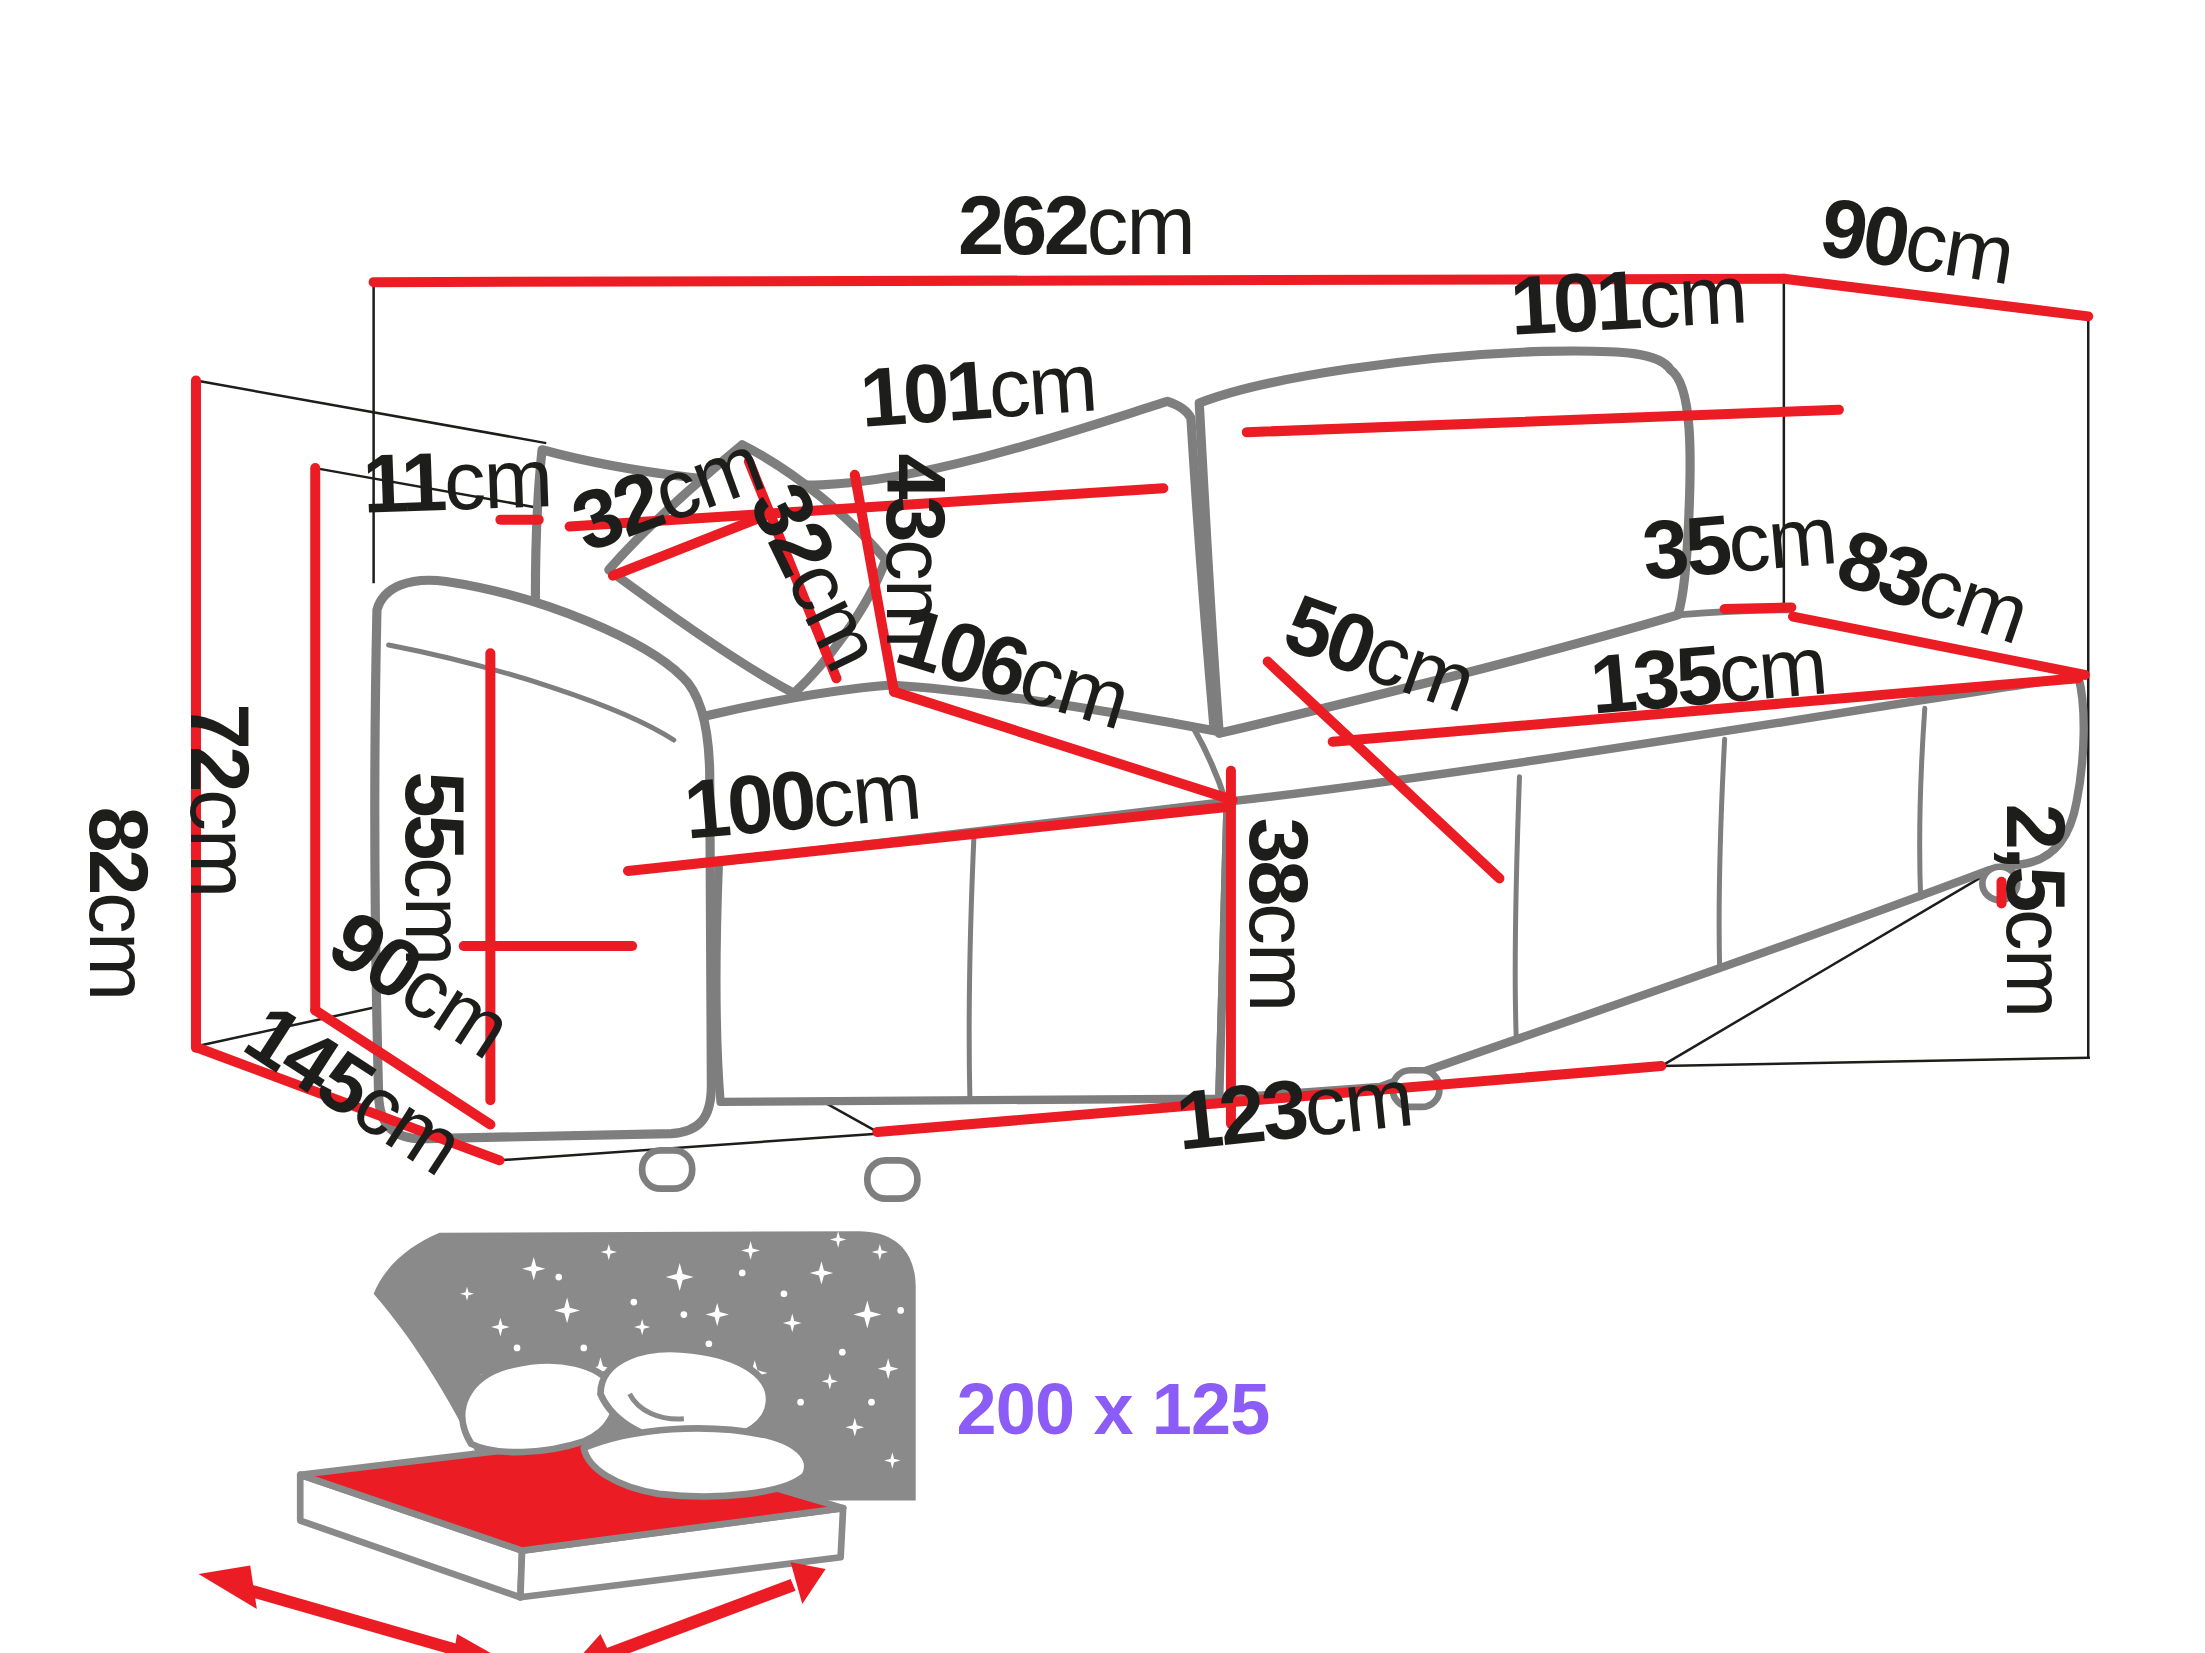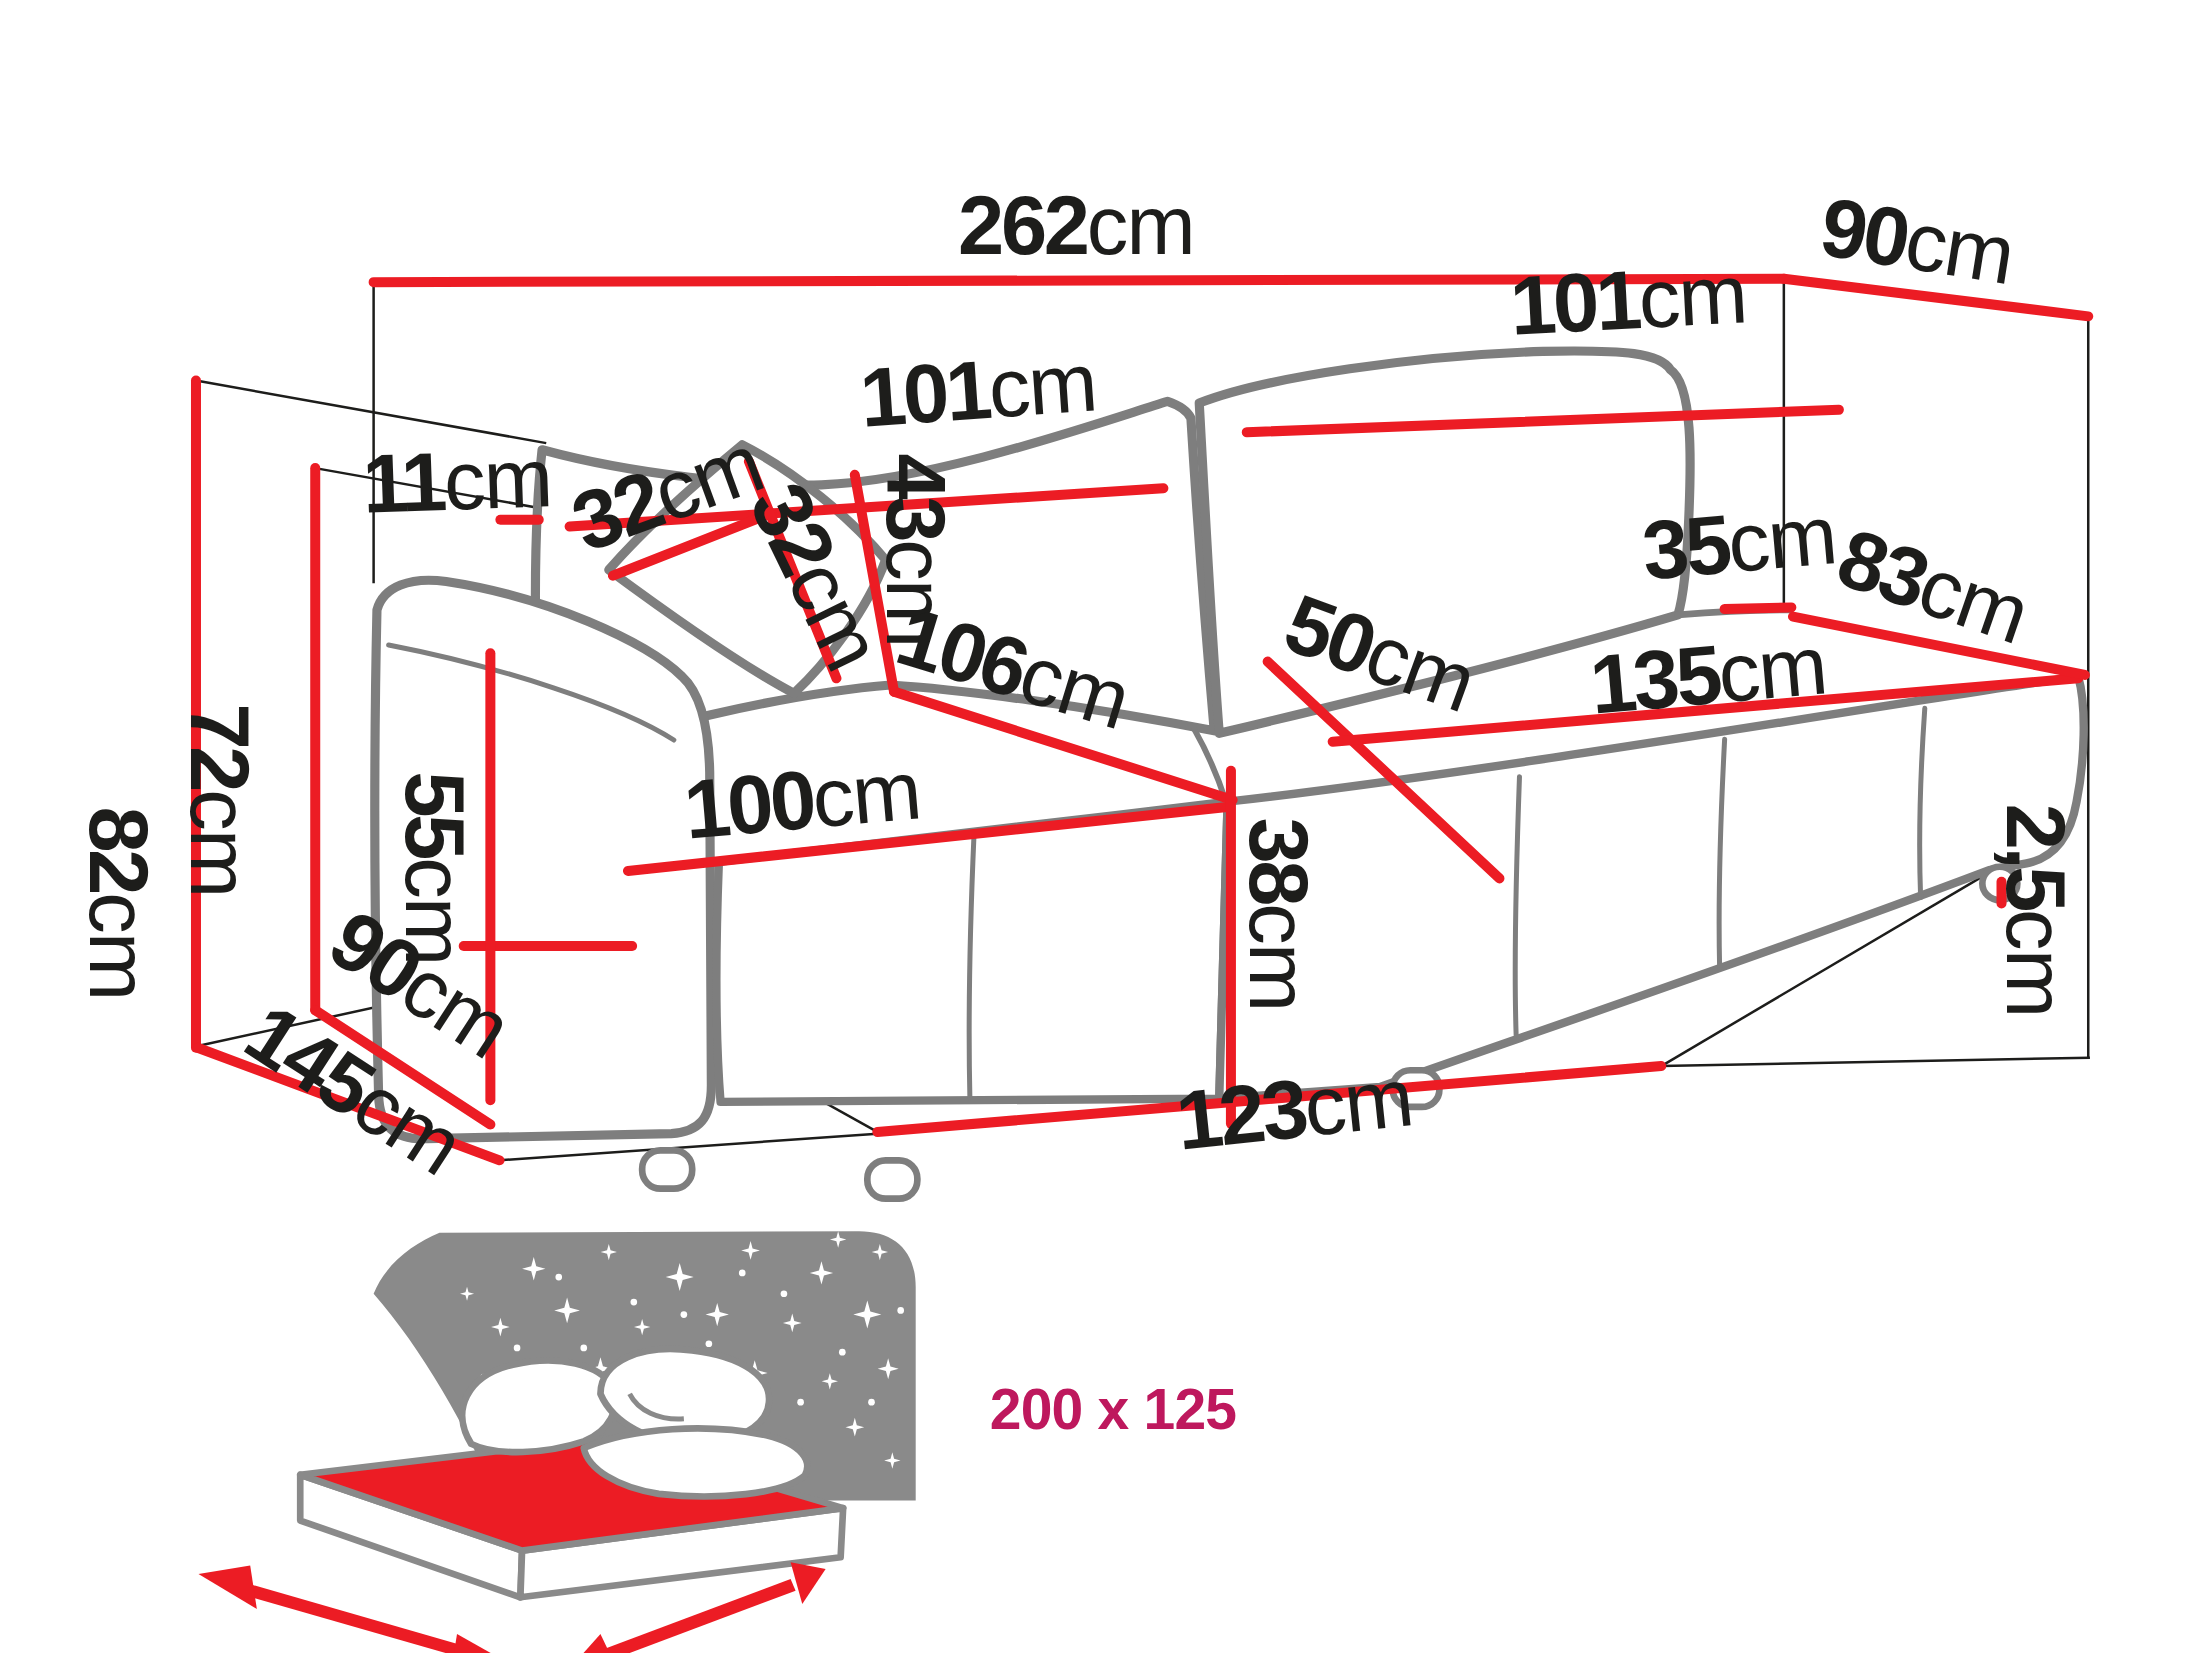--- a/index.html
+++ b/index.html
@@ -3,21 +3,21 @@
 <meta charset="utf-8">
 <style>
   html,body{margin:0;padding:0;background:#fff;}
   .stage{position:relative;width:2205px;height:1654px;background:#fff;overflow:hidden;
          font-family:"Liberation Sans","DejaVu Sans",sans-serif;margin-top:26px;}
   .stage svg{position:absolute;left:0;top:0;}
   .dim{position:absolute;white-space:nowrap;color:#1d1d1b;font-size:83px;line-height:1;
        letter-spacing:-3.3px;transform-origin:center center;}
   .dim .n{font-weight:700;}
   .dim .u{font-weight:400;letter-spacing:-1.7px;}
-  .sleep-label{position:absolute;white-space:nowrap;color:#be185d;font-size:57px;font-weight:700;
+  .sleep-label{position:absolute;white-space:nowrap;color:#8b5cf6;font-size:72px;font-weight:700;
        line-height:1;letter-spacing:-0.8px;transform:translate(-50%,-50%);text-align:right;}
 </style>
 </head>
 <body>
 
 <div class="stage">
 
 <svg viewBox="0 0 2644 1983" width="2205" height="1654">
 
   <g stroke="#1d1d1b" stroke-width="3" fill="none">

